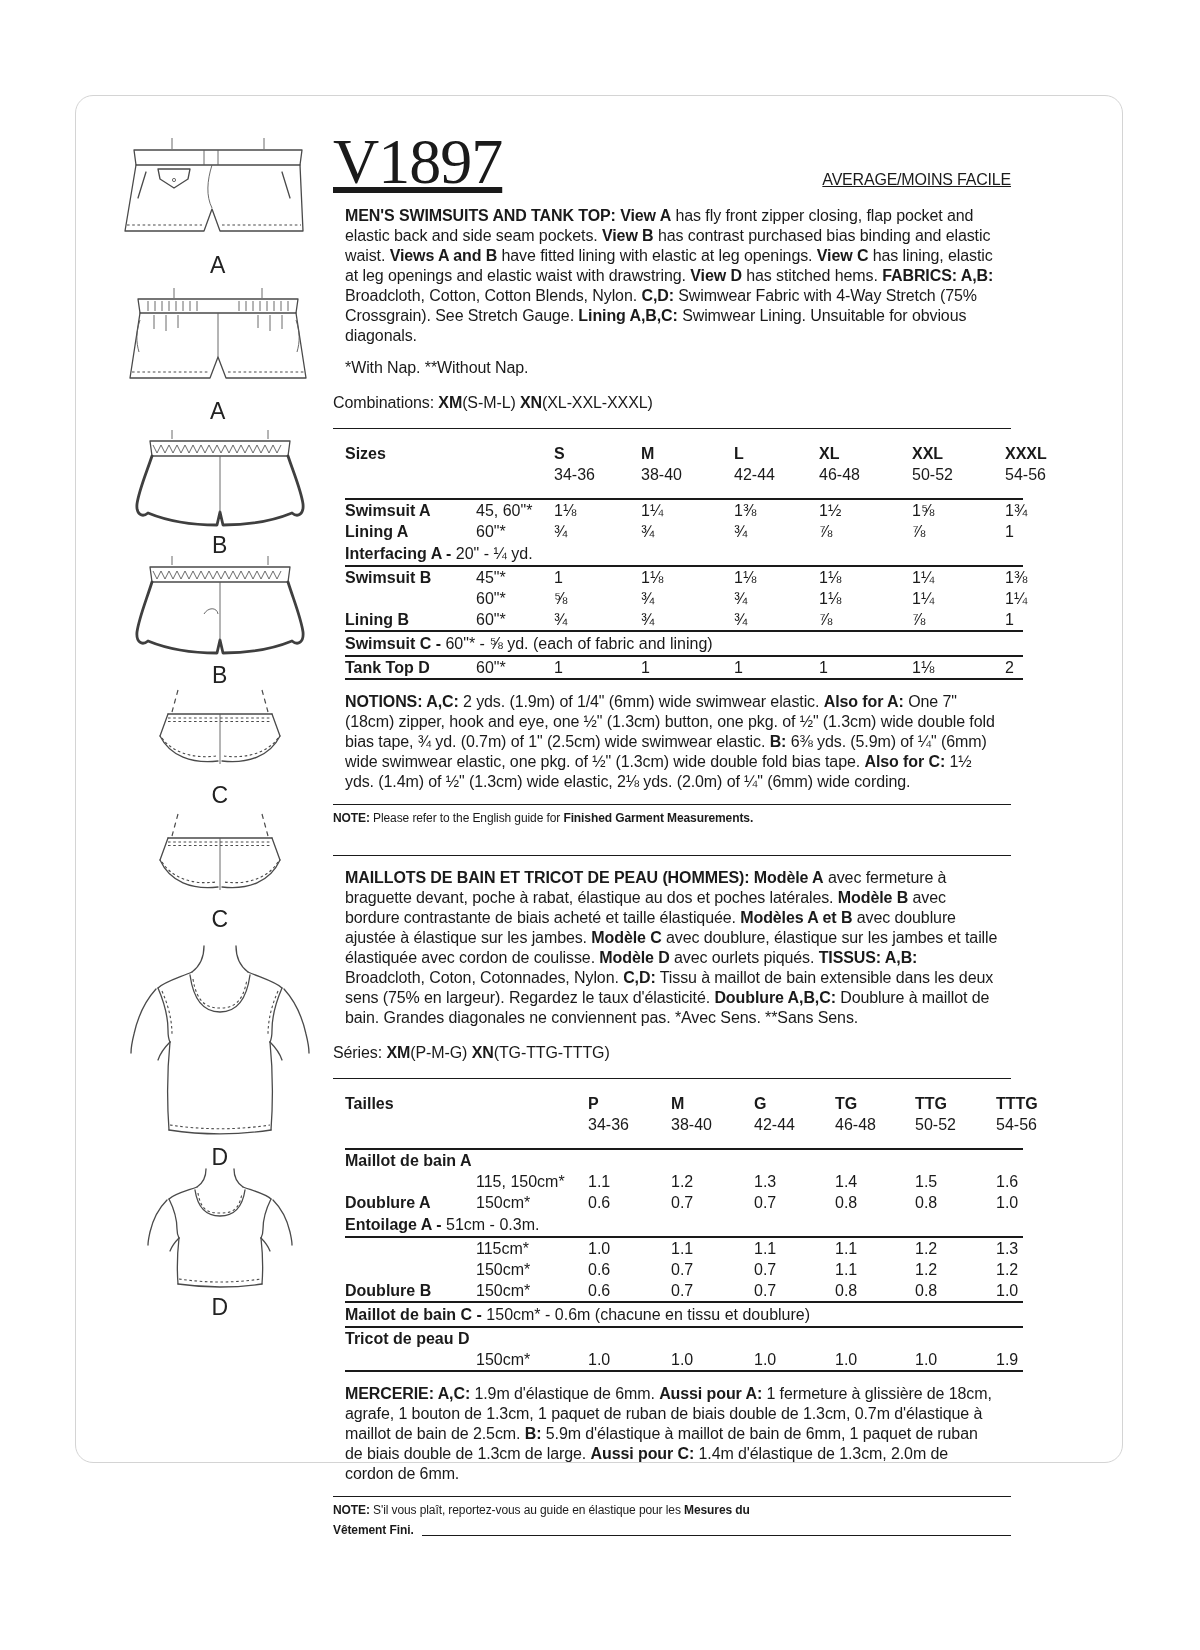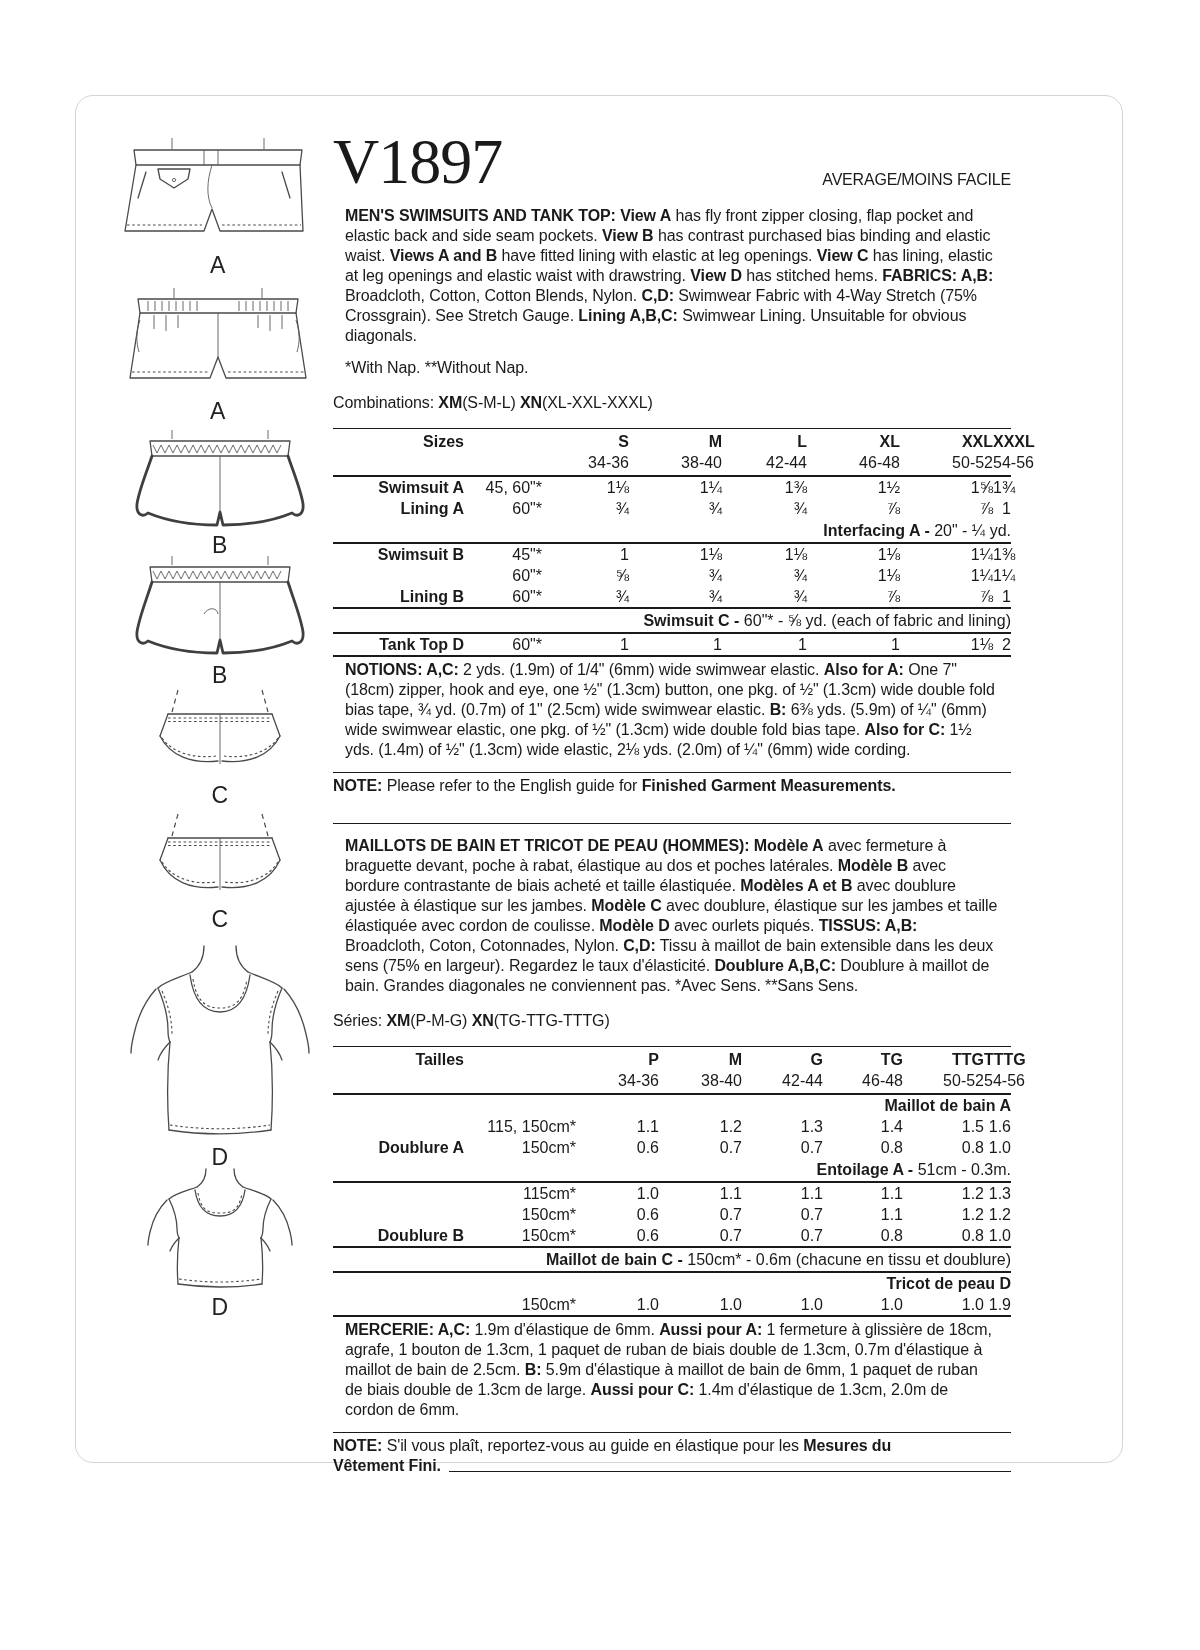--- a/index.html
+++ b/index.html
@@ -19,43 +19,43 @@
   .fig-label{
     display:block;font-size:23px;margin-top:4px;color:#222;letter-spacing:.5px;
   }
   .ln{stroke:#4a4a4a;stroke-width:1.3;fill:none;stroke-linecap:round;stroke-linejoin:round;}
   .ln-thick{stroke:#3f3f3f;stroke-width:2.8;fill:none;stroke-linecap:round;stroke-linejoin:round;}
   .ln-dash{stroke:#4a4a4a;stroke-width:1.1;fill:none;stroke-dasharray:2.6 2.6;}
   .ln-dash-long{stroke:#4a4a4a;stroke-width:1.2;fill:none;stroke-dasharray:5 4;}
   .ln-fine{stroke:#5a5a5a;stroke-width:.9;fill:none;}
   
   .content{position:absolute;left:333px;top:130px;width:678px;}
-  .masthead{display:flex;justify-content:space-between;align-items:flex-end;margin-bottom:3px;}
+  .masthead{display:flex;justify-content:space-between;align-items:flex-end;margin-bottom:3px;text-decoration:underline;}
   .pattern-number{
     font-family:"Liberation Serif","DejaVu Serif",serif;font-weight:500;
     font-size:64px;line-height:1;margin:0;letter-spacing:-1px;
   }
   .difficulty{font-size:16px;letter-spacing:-.2px;margin-bottom:5px;}
   .para{font-size:16px;line-height:20px;margin:12px;letter-spacing:-.1px;}
   .nap{margin-bottom:0;}
   .combos{
     font-size:16px;line-height:20px;margin-top:15px;padding-bottom:15px;
     border-bottom:1.6px solid #1a1a1a;letter-spacing:-.1px;
   }
-  table.yardage{border-collapse:collapse;width:100%;table-layout:fixed;margin:0;text-align:right;}
+  table.yardage{border-collapse:collapse;width:100%;table-layout:fixed;margin:12px;}
   table.yardage td{
     font-size:16px;line-height:19px;padding:1px 0;vertical-align:bottom;
     white-space:nowrap;overflow:visible;
   }
   tr.head td{padding-top:3px;}
-  tr.subhead td{padding-bottom:3px;}
+  tr.subhead td{padding-bottom:14px;}
   tr.rb2 td{border-bottom:2.6px solid #1a1a1a;}
   tr.fullrow td{padding:2px 0;}
   .note{
-    font-size:16px;line-height:20px;border-top:1.6px solid #1a1a1a;
+    font-size:12px;line-height:20px;border-top:1.6px solid #1a1a1a;
     margin-top:4px;padding-top:3px;letter-spacing:-.1px;
   }
   .section-divider{border-top:1.6px solid #1a1a1a;margin-top:27px;margin-bottom:4px;}
   .note-last{display:flex;align-items:flex-end;}
   .fill-rule{flex:1;border-bottom:1.6px solid #1a1a1a;margin-bottom:4px;margin-left:8px;}
   .mt3{margin-top:3px;}
 </style>
 </head>
 <body>
 

